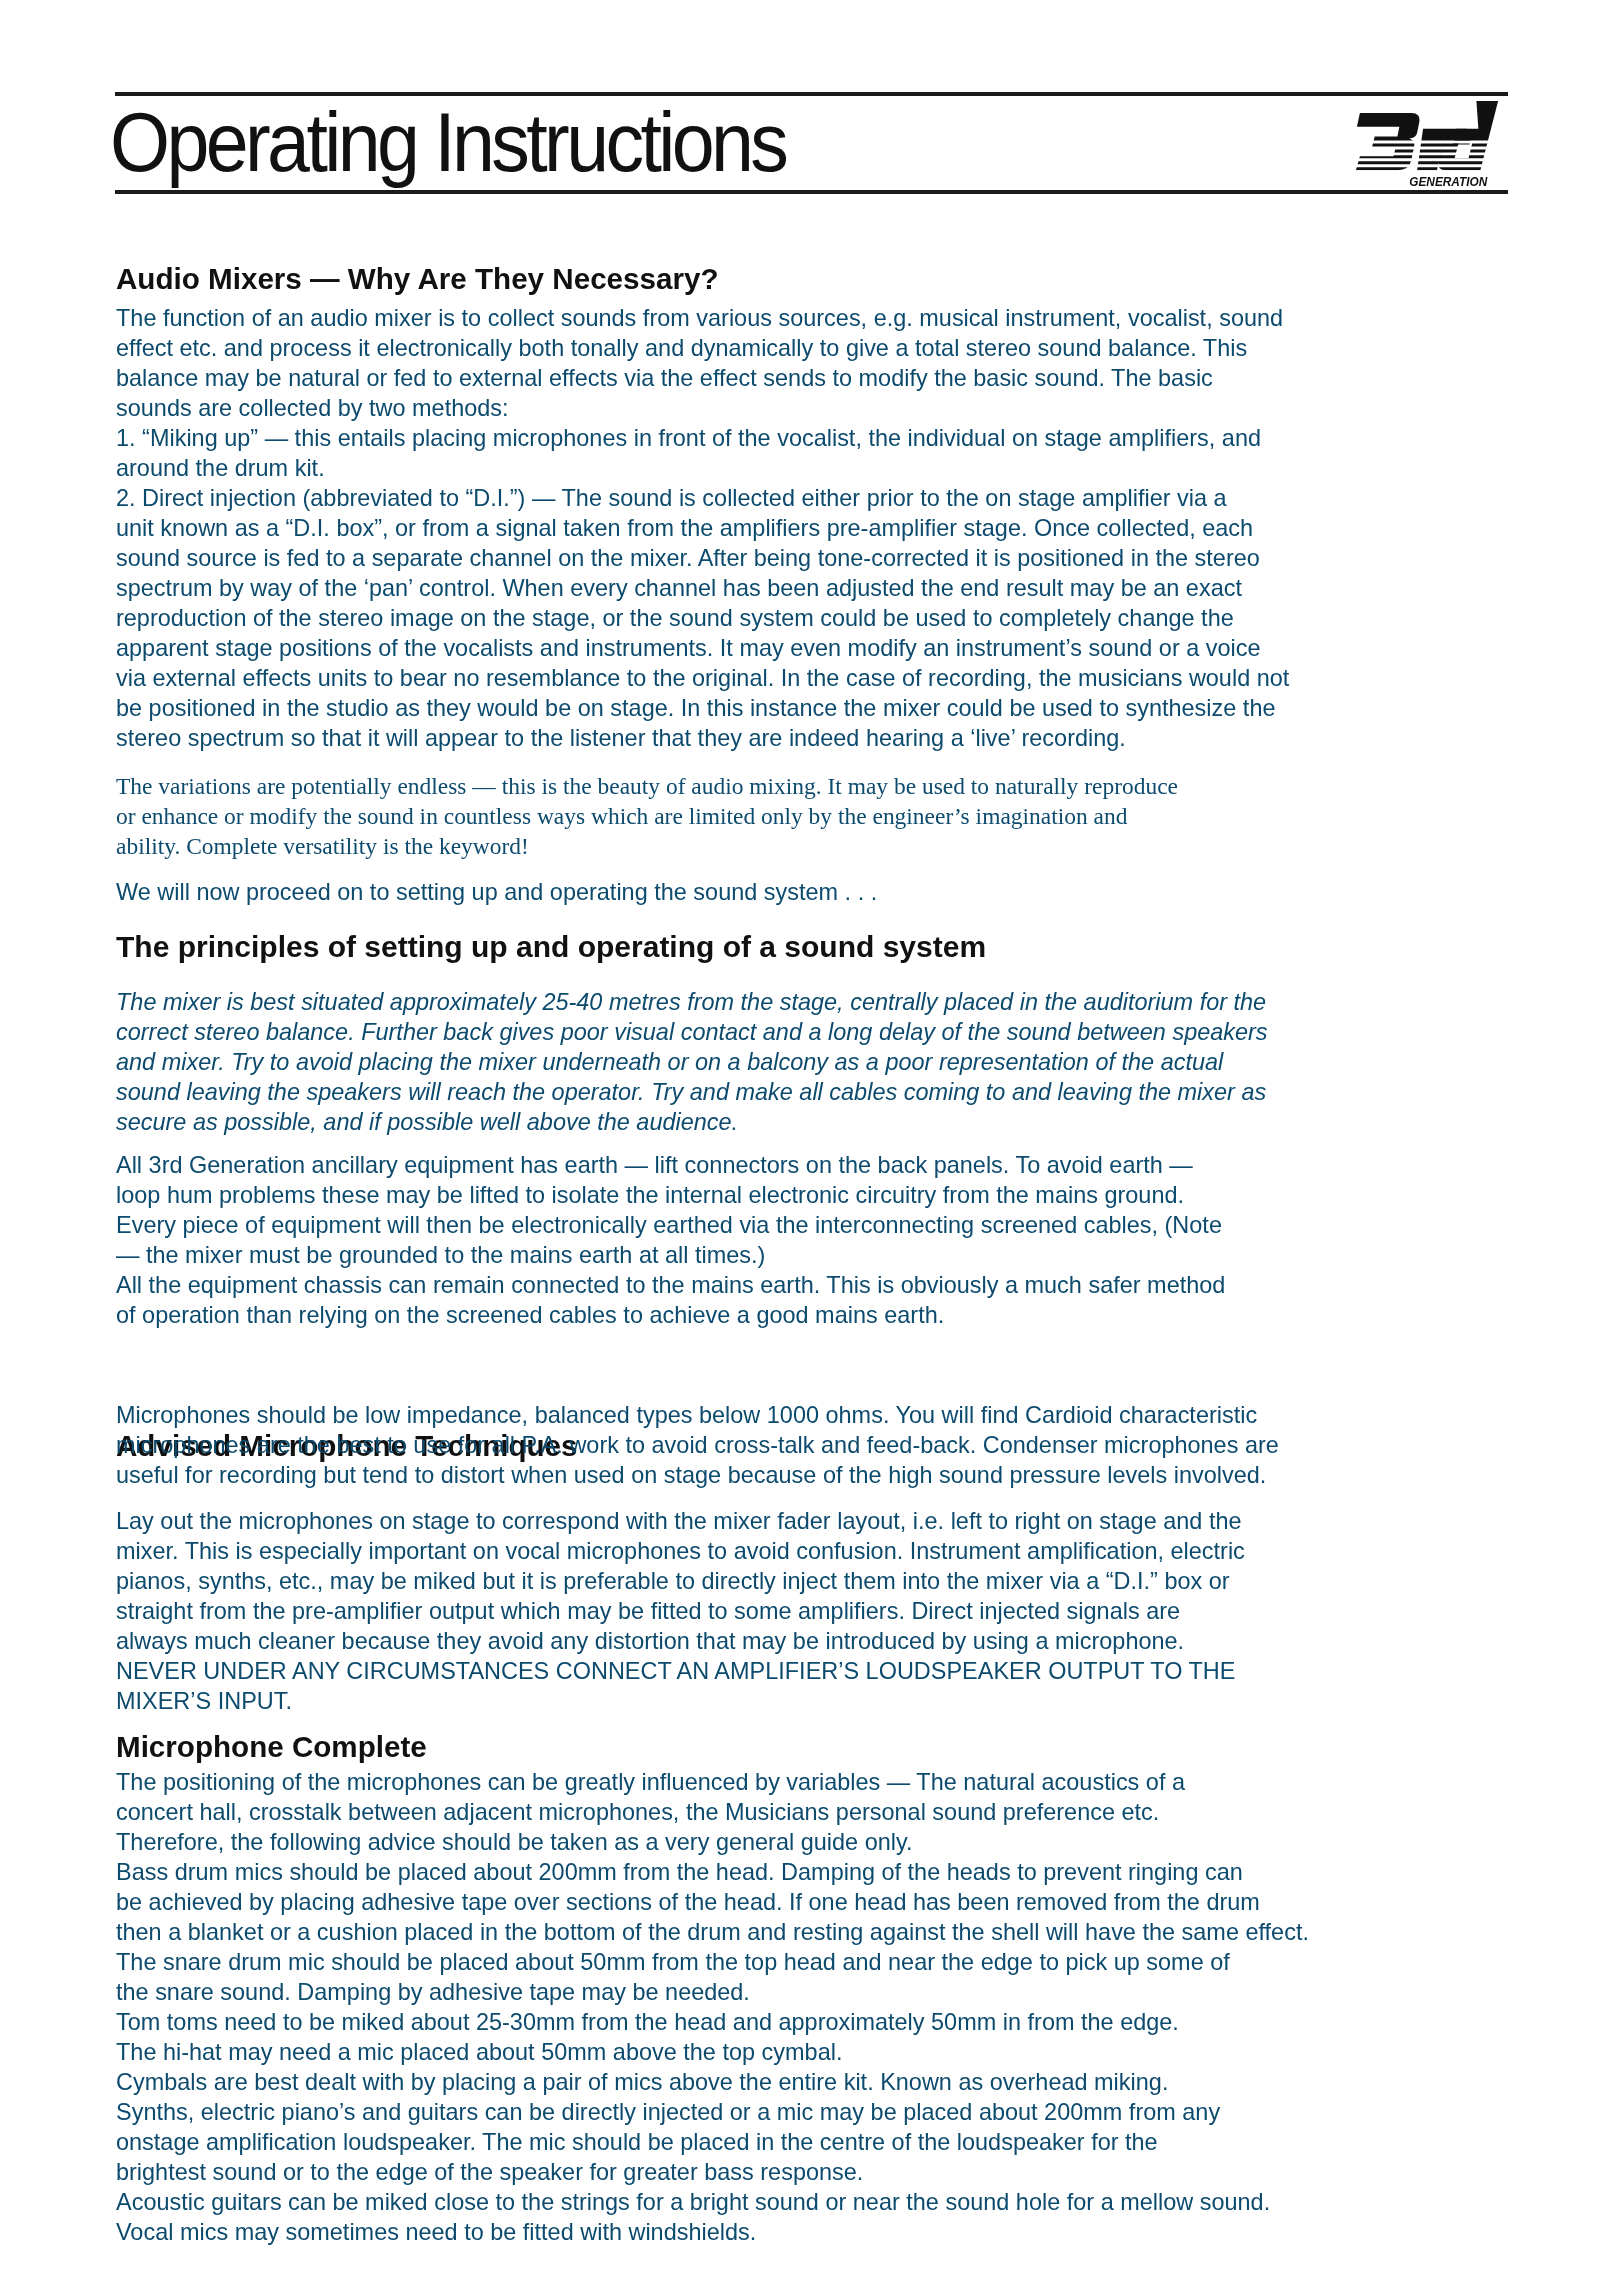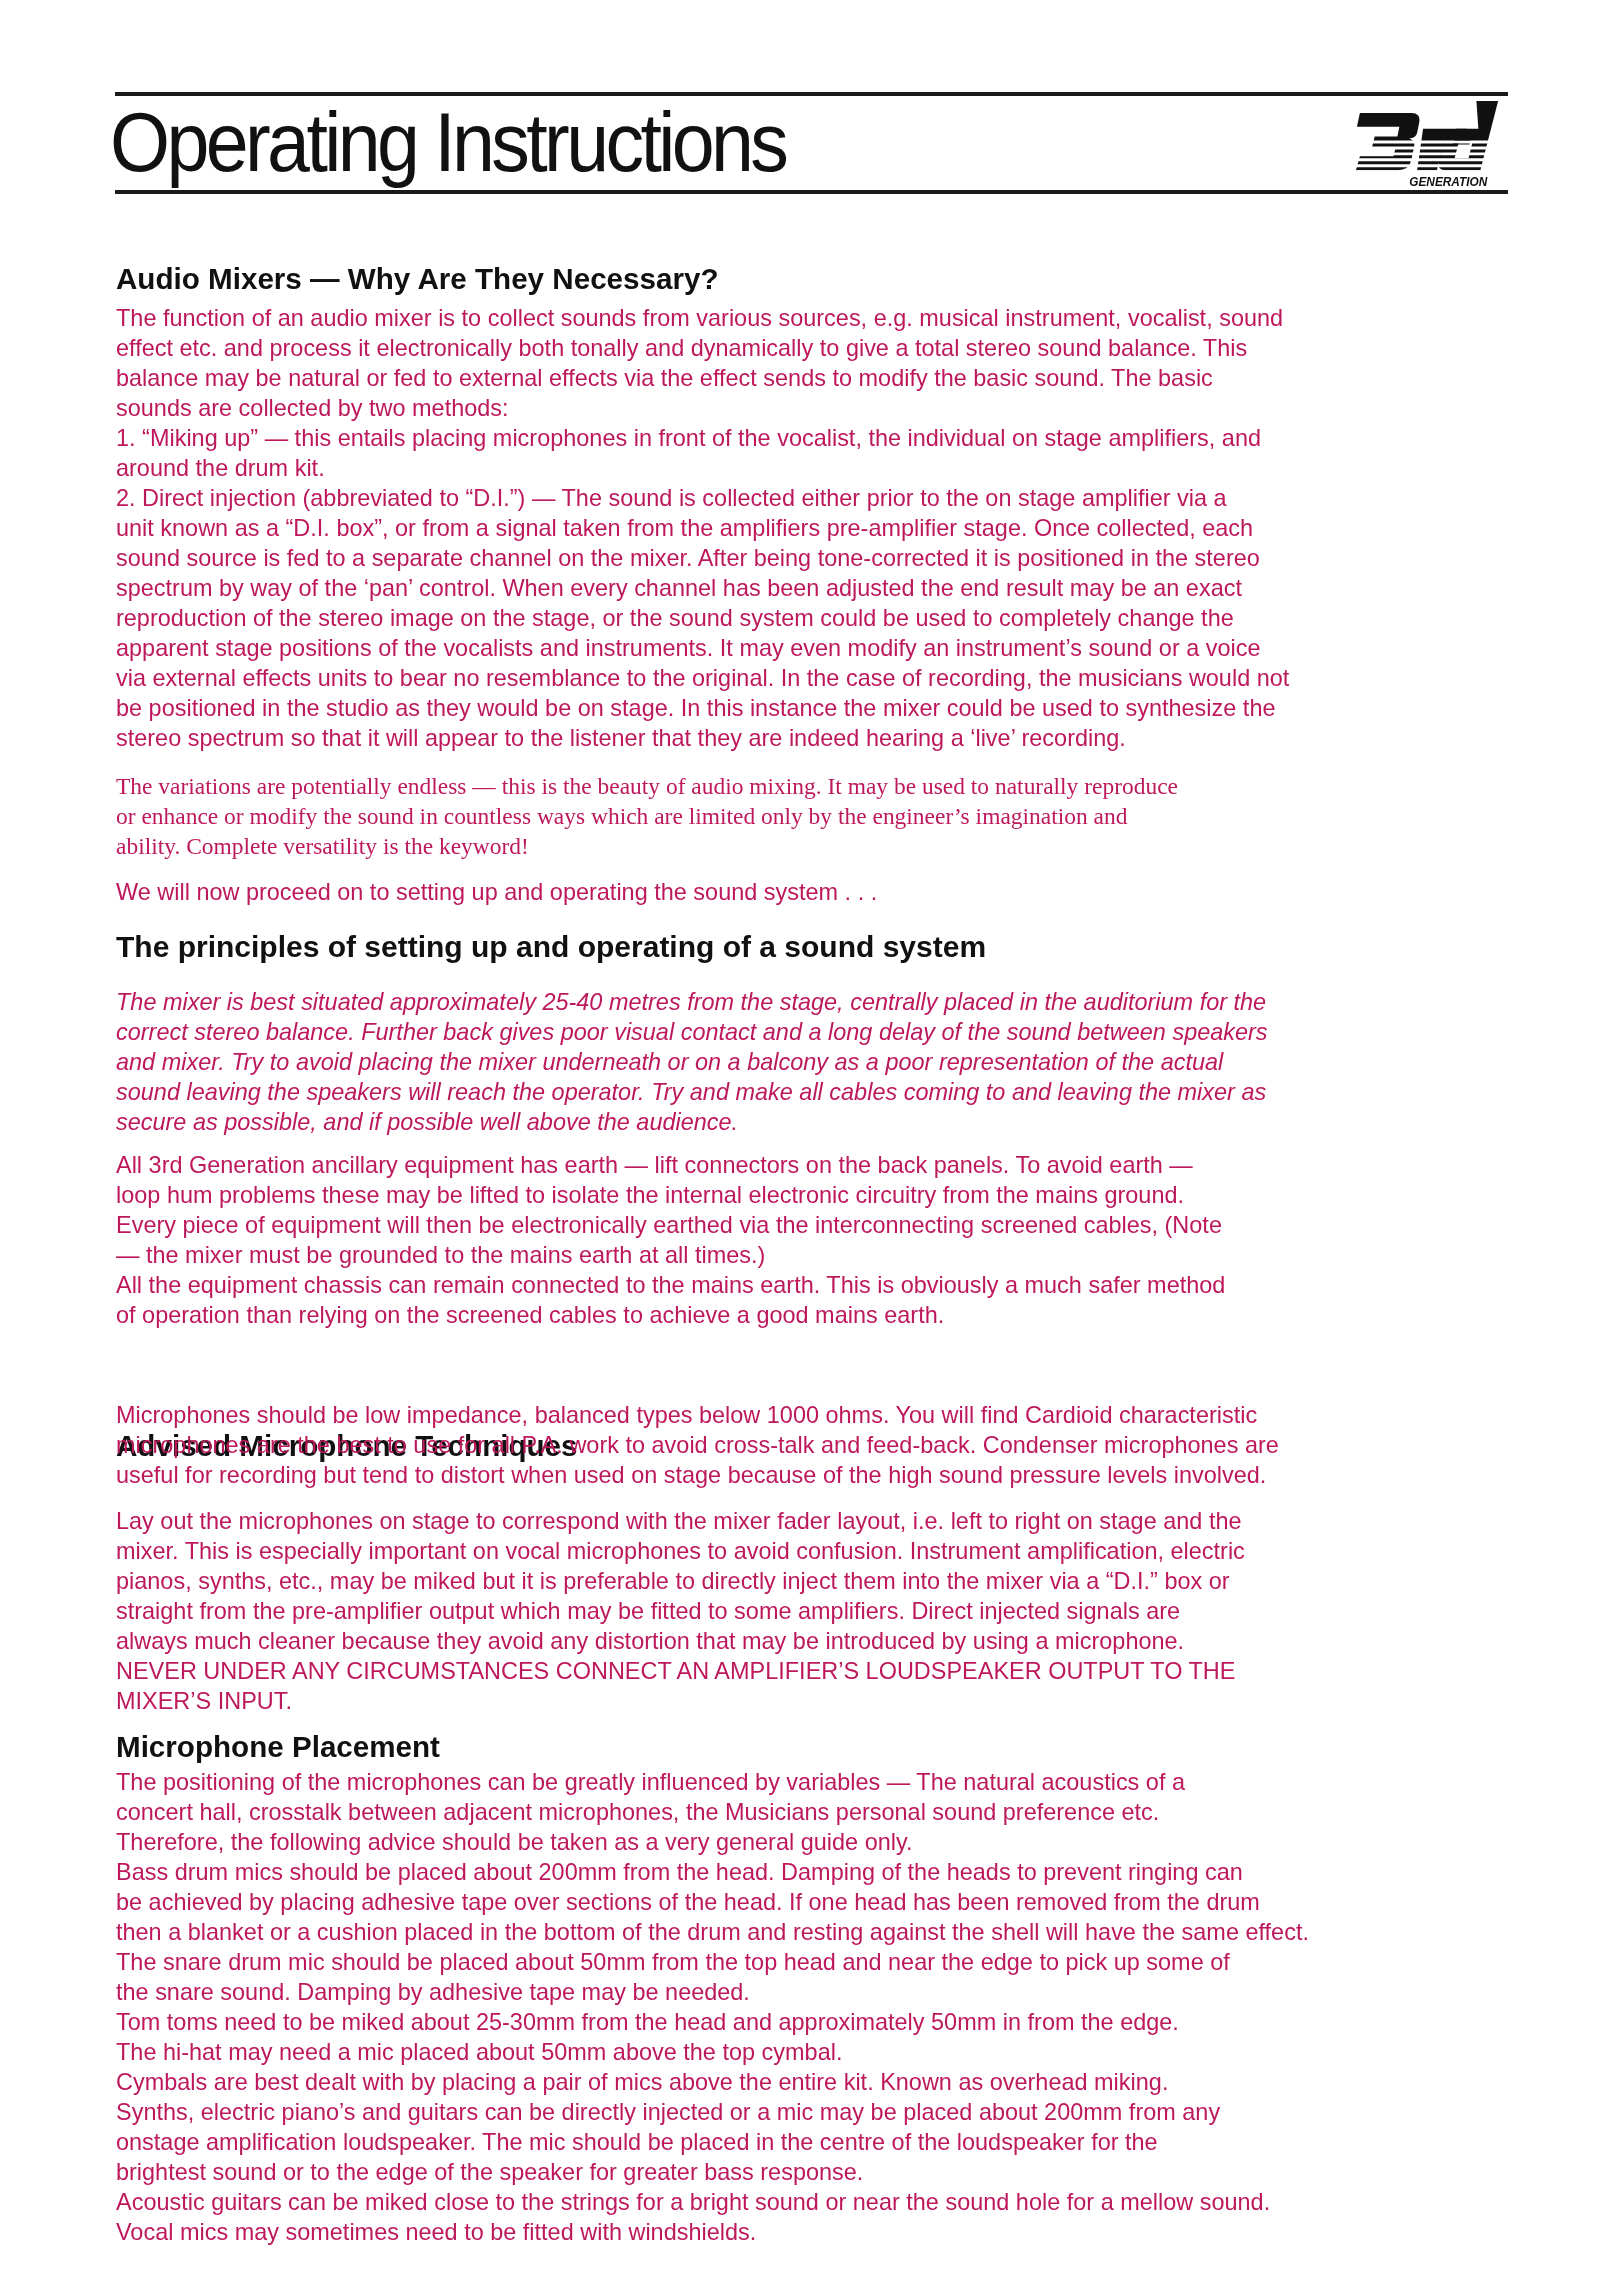--- a/index.html
+++ b/index.html
@@ -1,21 +1,21 @@
 <!DOCTYPE html>
 <html><head>
 <meta charset="utf-8">
 <style>
   html, body { margin: 0; padding: 0; background: #ffffff; }
   body { width: 1608px; height: 2295px; position: relative; overflow: hidden; color: #161616; }
   .rule { position: absolute; left: 115px; width: 1393px; height: 3.9px; background: #1a1a1a; }
   .title { position: absolute; left: 110px; top: 95px; font-family: "Liberation Sans", sans-serif; font-weight: 300; font-size: 83px; letter-spacing: -3.9px; line-height: 95px; color: #111; white-space: nowrap; -webkit-text-stroke: 0; transform: scaleX(0.93); transform-origin: left top; }
   .logo { position: absolute; left: 1350px; top: 99px; width: 158px; height: 89px; }
   .h { position: absolute; left: 116px; font-family: "Liberation Sans", sans-serif; font-weight: bold; font-size: 29.6px; line-height: 35px; color: #111; white-space: nowrap; }
-  .block { position: absolute; left: 116px; width: 1399px; font-family: "Liberation Sans", sans-serif; font-size: 23.6px; line-height: 30px; color: #be185d; }
+  .block { position: absolute; left: 116px; width: 1399px; font-family: "Liberation Sans", sans-serif; font-size: 23.6px; line-height: 30px; color: #0c4a6e; }
   .line { display: block; white-space: nowrap; }
 </style>
 </head>
 <body>
 
 <div class="rule" style="top:92px;"></div>
 <div class="title">Operating Instructions</div>
 <svg class="logo" viewBox="0 0 160 90" xmlns="http://www.w3.org/2000/svg">
   <defs>
     <clipPath id="stripes">
@@ -94,21 +94,21 @@
 <div class="block" style="top:1506px;">
   <span class="line" style="transform: scaleX(0.9944); transform-origin: left center;">Lay out the microphones on stage to correspond with the mixer fader layout, i.e. left to right on stage and the</span>
   <span class="line" style="transform: scaleX(0.9944); transform-origin: left center;">mixer. This is especially important on vocal microphones to avoid confusion. Instrument amplification, electric</span>
   <span class="line" style="transform: scaleX(0.9944); transform-origin: left center;">pianos, synths, etc., may be miked but it is preferable to directly inject them into the mixer via a “D.I.” box or</span>
   <span class="line" style="transform: scaleX(0.9944); transform-origin: left center;">straight from the pre-amplifier output which may be fitted to some amplifiers. Direct injected signals are</span>
   <span class="line" style="transform: scaleX(0.9944); transform-origin: left center;">always much cleaner because they avoid any distortion that may be introduced by using a microphone.</span>
   <span class="line" style="transform: scaleX(0.9944); transform-origin: left center;">NEVER UNDER ANY CIRCUMSTANCES CONNECT AN AMPLIFIER’S LOUDSPEAKER OUTPUT TO THE</span>
   <span class="line" style="transform: scaleX(0.9944); transform-origin: left center;">MIXER’S INPUT.</span>
 </div>
 
-<div class="h" style="top:1729px;">Microphone Placement</div>
+<div class="h" style="top:1729px;">Microphone Complete</div>
 <div class="block" style="top:1767px;">
   <span class="line" style="transform: scaleX(0.9944); transform-origin: left center;">The positioning of the microphones can be greatly influenced by variables — The natural acoustics of a</span>
   <span class="line" style="transform: scaleX(0.9944); transform-origin: left center;">concert hall, crosstalk between adjacent microphones, the Musicians personal sound preference etc.</span>
   <span class="line" style="transform: scaleX(0.9944); transform-origin: left center;">Therefore, the following advice should be taken as a very general guide only.</span>
   <span class="line" style="transform: scaleX(0.9944); transform-origin: left center;">Bass drum mics should be placed about 200mm from the head. Damping of the heads to prevent ringing can</span>
   <span class="line" style="transform: scaleX(0.9944); transform-origin: left center;">be achieved by placing adhesive tape over sections of the head. If one head has been removed from the drum</span>
   <span class="line" style="transform: scaleX(0.9944); transform-origin: left center;">then a blanket or a cushion placed in the bottom of the drum and resting against the shell will have the same effect.</span>
   <span class="line" style="transform: scaleX(0.9944); transform-origin: left center;">The snare drum mic should be placed about 50mm from the top head and near the edge to pick up some of</span>
   <span class="line" style="transform: scaleX(0.9944); transform-origin: left center;">the snare sound. Damping by adhesive tape may be needed.</span>
   <span class="line" style="transform: scaleX(0.9944); transform-origin: left center;">Tom toms need to be miked about 25-30mm from the head and approximately 50mm in from the edge.</span>

